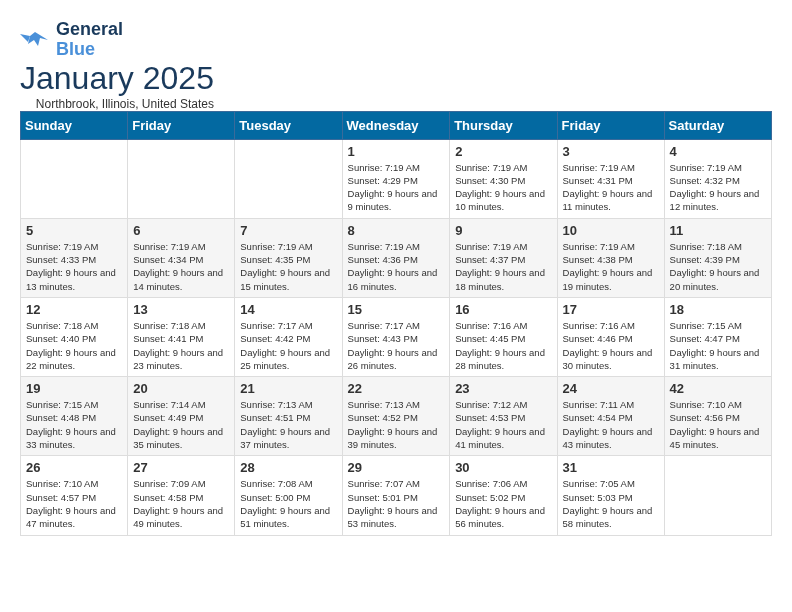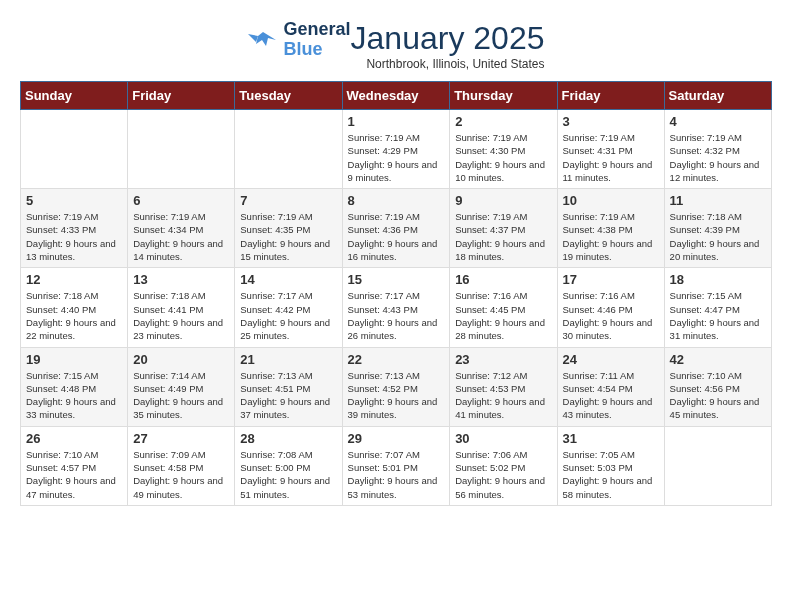--- a/index.html
+++ b/index.html
@@ -7,21 +7,21 @@
       font-family: Arial, sans-serif;
       background: #fff;
       width: 792px;
       min-height: 612px;
       padding: 20px;
     }
     .header {
       display: flex;
       justify-content: center;
       align-items: flex-start;
-      margin-bottom: 10px;
+      flex-direction: column;
     }
     .logo {
       display: flex;
       align-items: center;
       gap: 6px;
     }
     .logo-text {
       font-size: 18px;
       font-weight: bold;
       color: #1a3a5c;
@@ -45,21 +45,21 @@
     .location-title {
       font-size: 12px;
       color: #333;
     }
     .calendar {
       width: 100%;
       border-collapse: collapse;
       border: 1px solid #ccc;
     }
     .calendar th {
-      background: #7f1d1d;
+      background: #0369a1;
       color: #fff;
       font-size: 13px;
       font-weight: bold;
       padding: 6px 4px;
       text-align: left;
       border: 1px solid #3a6a9a;
     }
     .calendar td {
       vertical-align: top;
       border: 1px solid #ddd;

